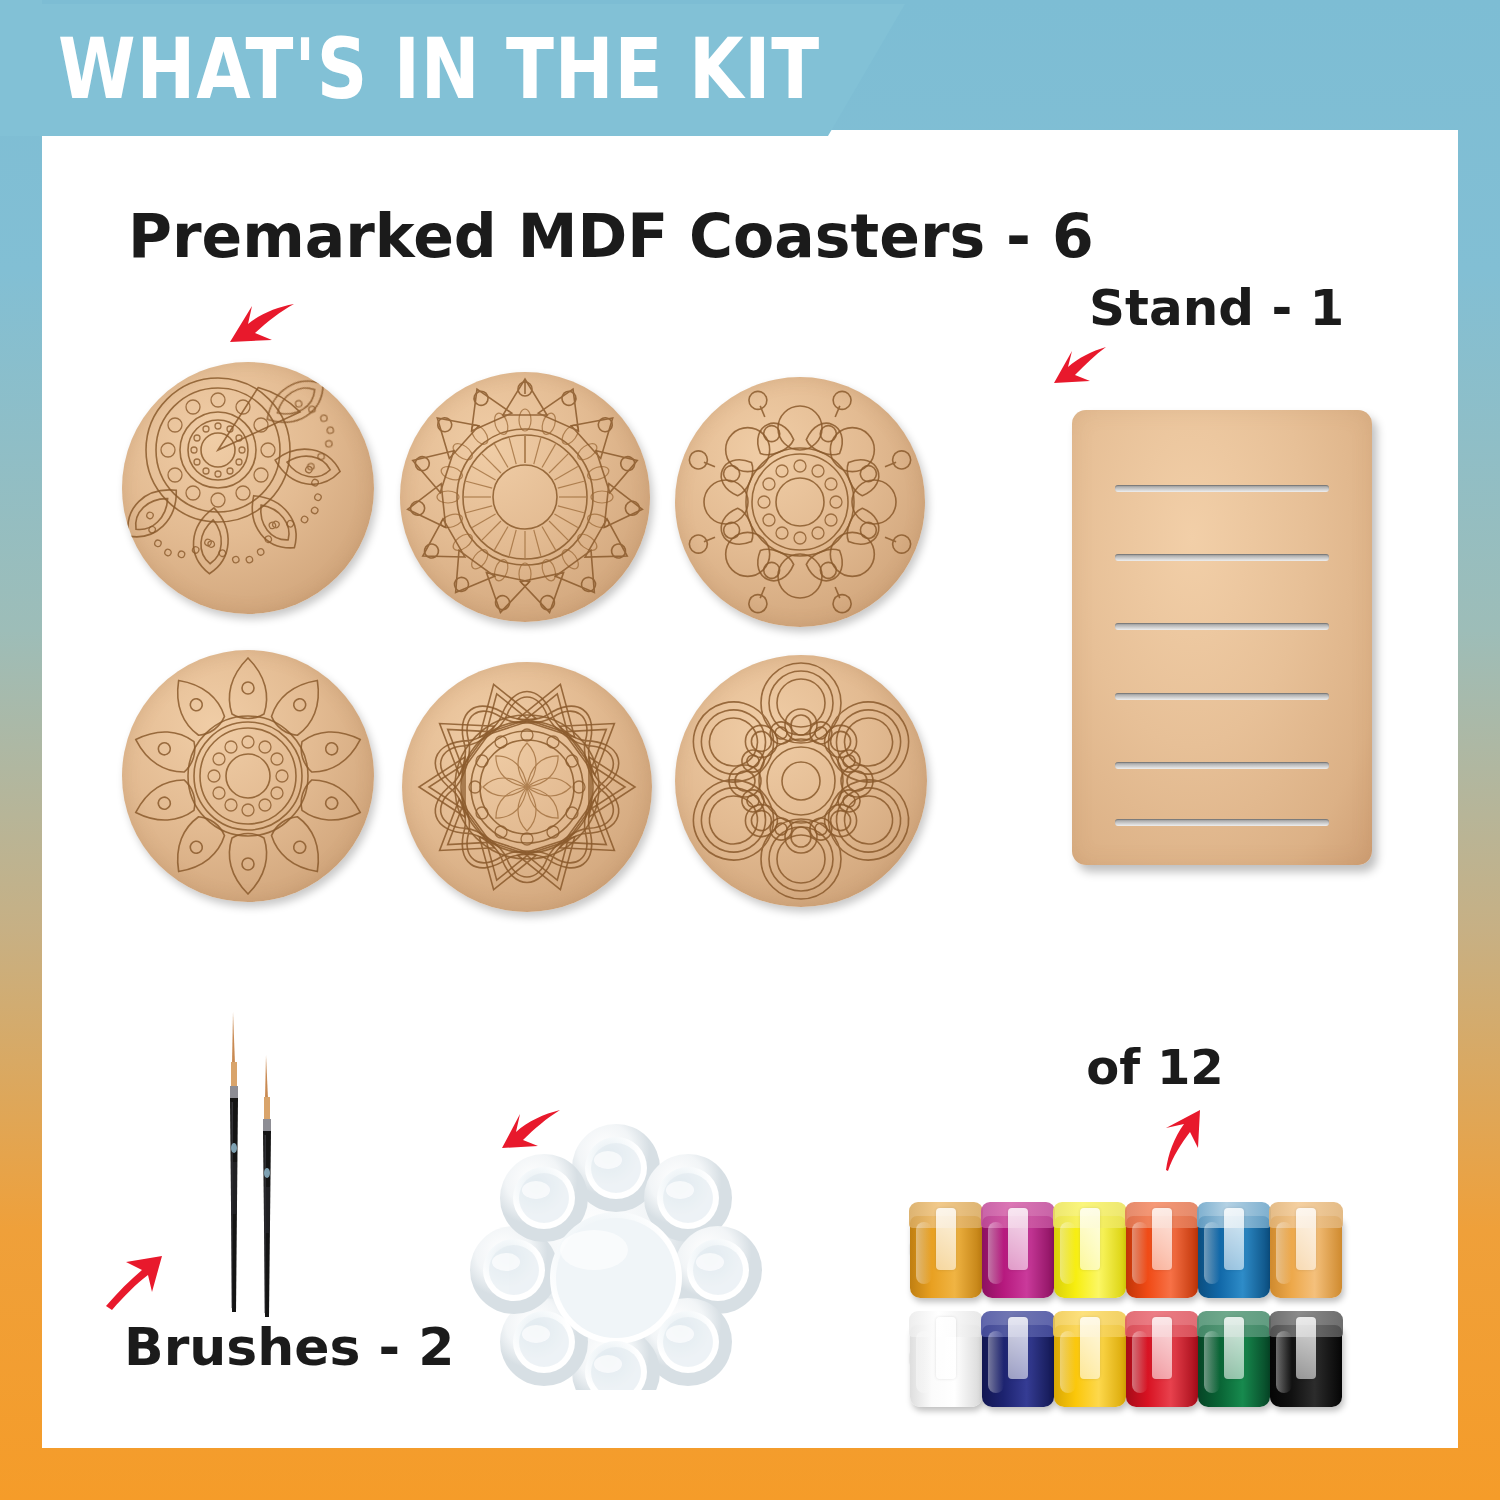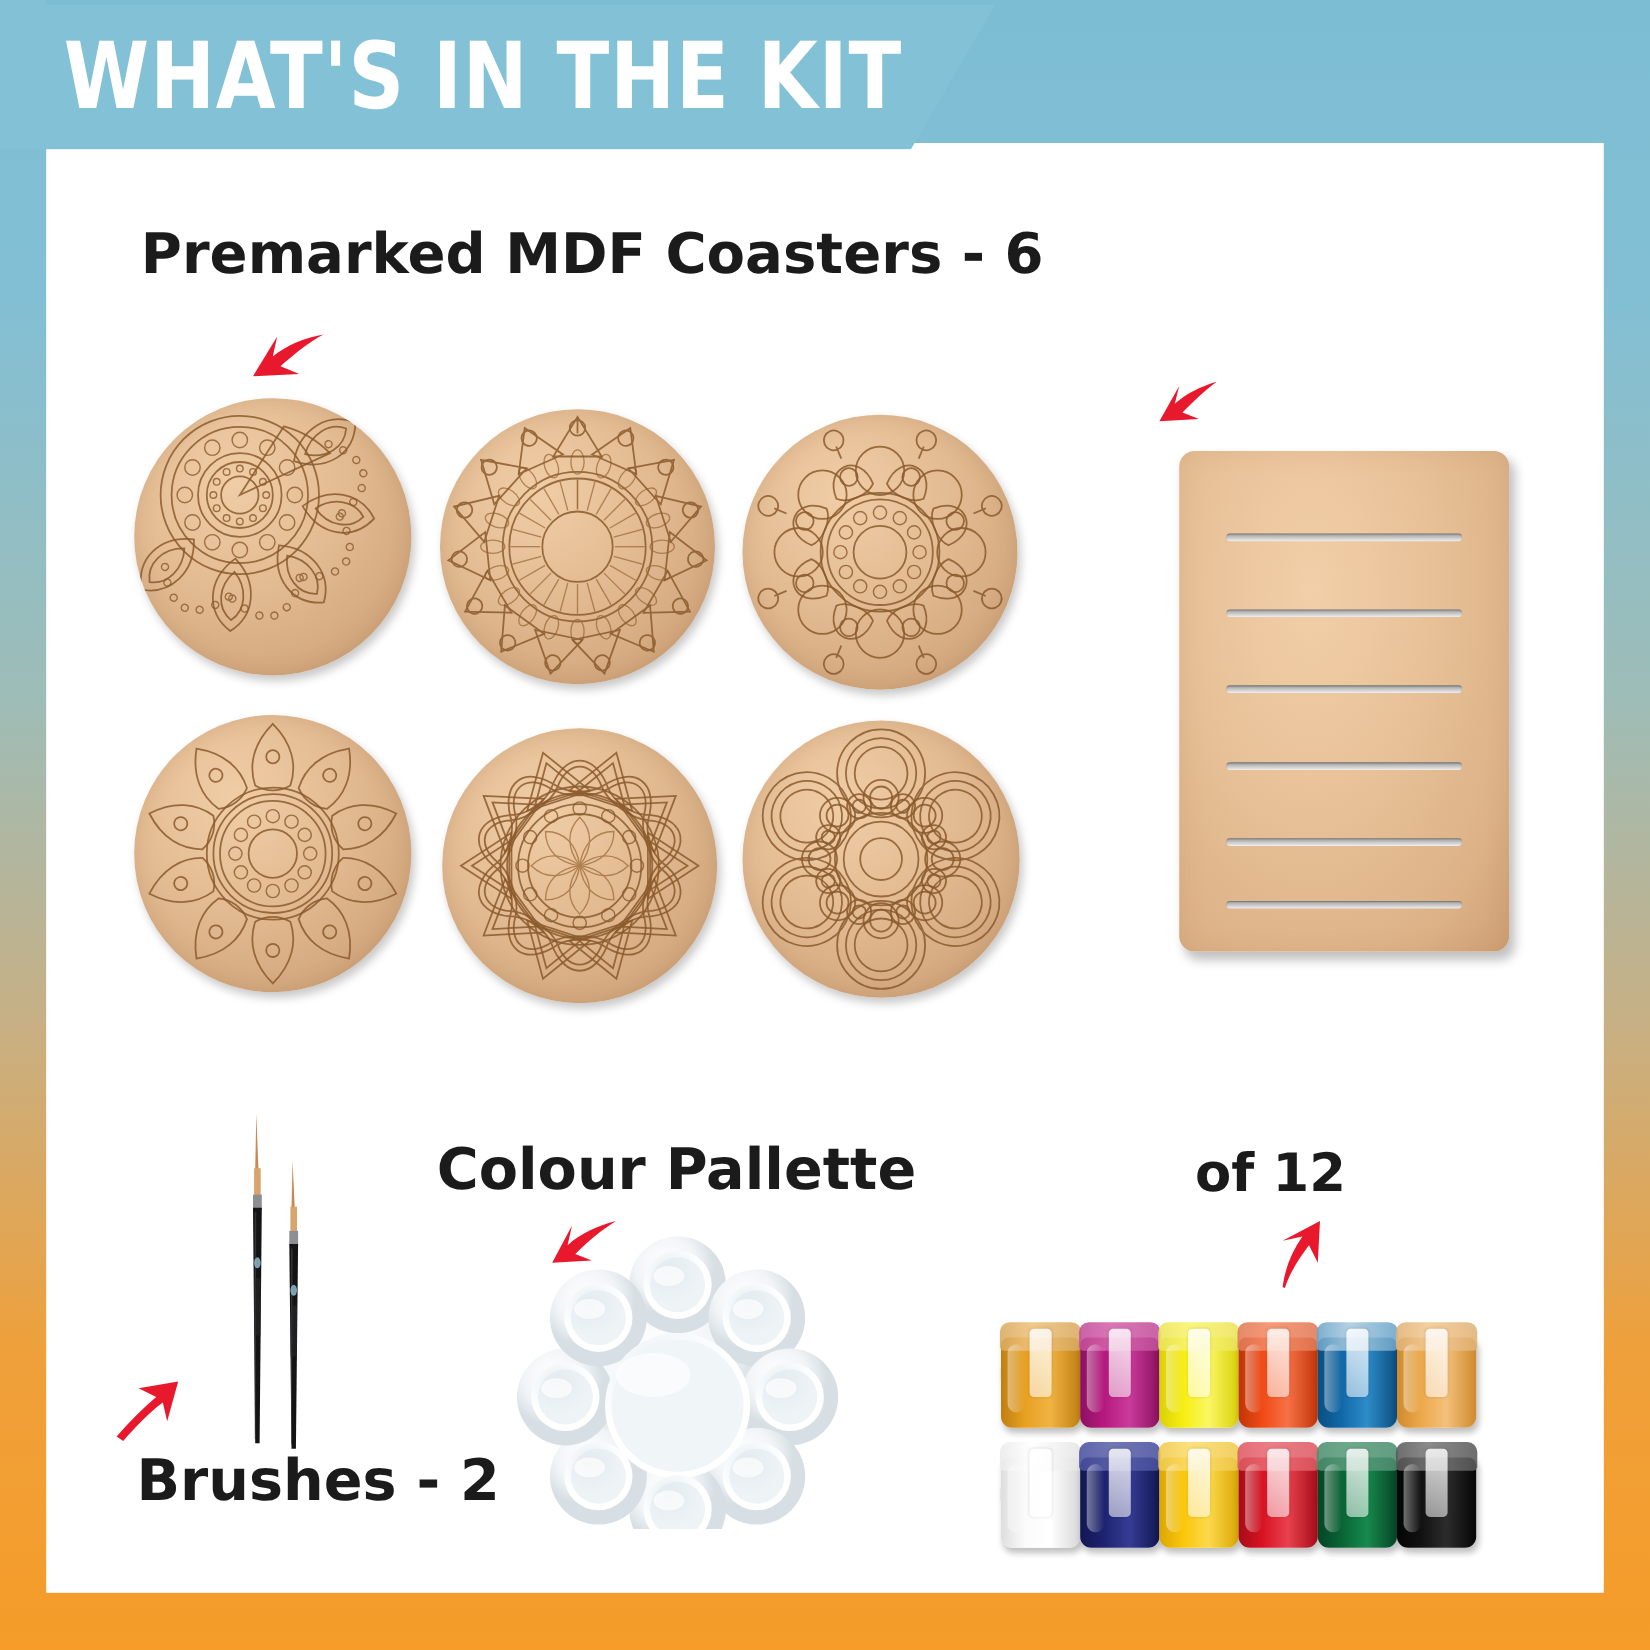--- a/index.html
+++ b/index.html
@@ -121,21 +121,21 @@
 
 <div class="poster">
 
   <div class="card"></div>
 
   <div class="banner-fill"></div>
   <div class="banner">
     <div class="banner-title">WHAT'S IN THE KIT</div>
   </div>
 
-  <div class="hd" style="left:128px;top:205px;font-size:51px;">Premarked MDF Coasters - 6</div>
+  <div class="hd" style="left:128px;top:205px;font-size:60px;">Premarked MDF Coasters - 6</div>
 
   <div class="arrow" style="left:222px;top:300px;">
     <svg width="74" height="54" viewBox="0 0 74 54">
       <path d="M72 4 C55 7 38 14 26 24 L30 6 L8 42 L50 40 L33 33 C45 22 59 11 72 4 Z" fill="#e8192c"></path>
     </svg>
   </div>
 
   <div class="coaster" style="left:122px;top:362px;width:252px;height:252px;">
     <svg viewBox="0 0 252 252">
       <g transform="translate(96,88)">
@@ -863,20 +863,21 @@
           <g transform="rotate(300)">
               <circle cx="0" cy="-78" r="40"></circle>
               <circle cx="0" cy="-78" r="32"></circle>
               <circle cx="0" cy="-78" r="24"></circle>
             </g>
         </g>
       </g>
     </svg>
   </div>
 
+  <div class="hd" style="left:1089px;top:282px;font-size:50px;">Stand - 1</div>
 
   <div class="arrow" style="left:1050px;top:345px;">
     <svg width="58" height="48" viewBox="0 0 58 48">
       <path d="M56 2 C42 6 28 13 18 22 L22 6 L4 38 L40 36 L25 30 C35 20 45 10 56 2 Z" fill="#e8192c"></path>
     </svg>
   </div>
 
   <div class="stand" style="left:1072px;top:410px;width:300px;height:455px;">
     <div class="slot" style="left:43px;top:75px;width:214px;"></div>
     <div class="slot" style="left:43px;top:144px;width:214px;"></div>
@@ -910,21 +911,20 @@
   </div>
 
   <div class="arrow" style="left:102px;top:1254px;">
     <svg width="62" height="56" viewBox="0 0 62 56">
       <path d="M60 2 L24 8 L40 16 C28 26 16 38 4 52 L10 56 C22 42 34 30 46 21 L50 38 Z" fill="#e8192c"></path>
     </svg>
   </div>
 
   <div class="hd" style="left:124px;top:1320px;font-size:52px;">Brushes - 2</div>
 
-  <div class="hd" style="left:397px;top:1037px;font-size:52px;">Colour Pallette</div>
 
   <div class="arrow" style="left:500px;top:1108px;">
     <svg width="62" height="52" viewBox="0 0 62 52">
       <path d="M60 2 C44 6 28 13 16 24 L20 6 L2 40 L38 38 L23 32 C34 21 47 10 60 2 Z" fill="#e8192c"></path>
     </svg>
   </div>
 
   <div class="palette" style="left:466px;top:1120px;">
     <svg width="300" height="270" viewBox="0 0 300 270">
       <defs>

